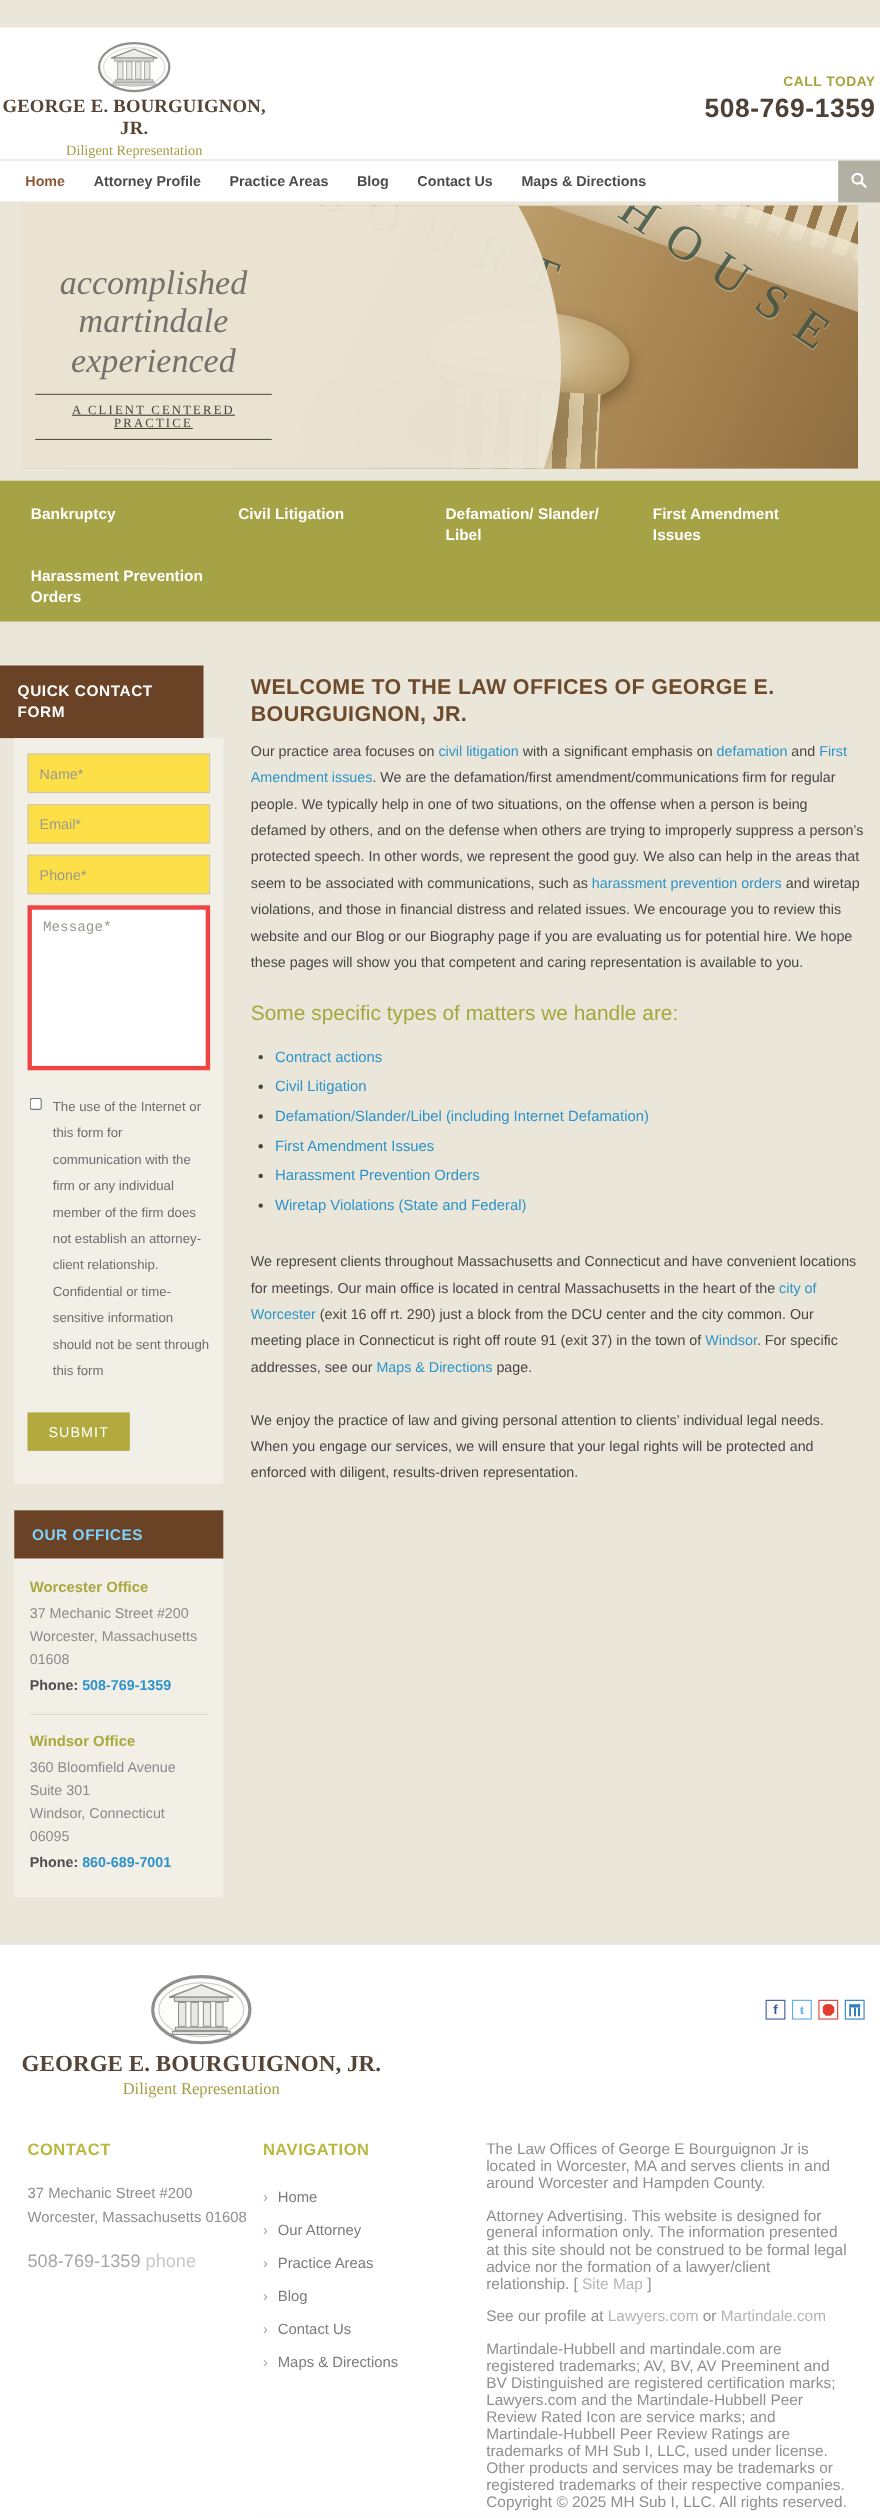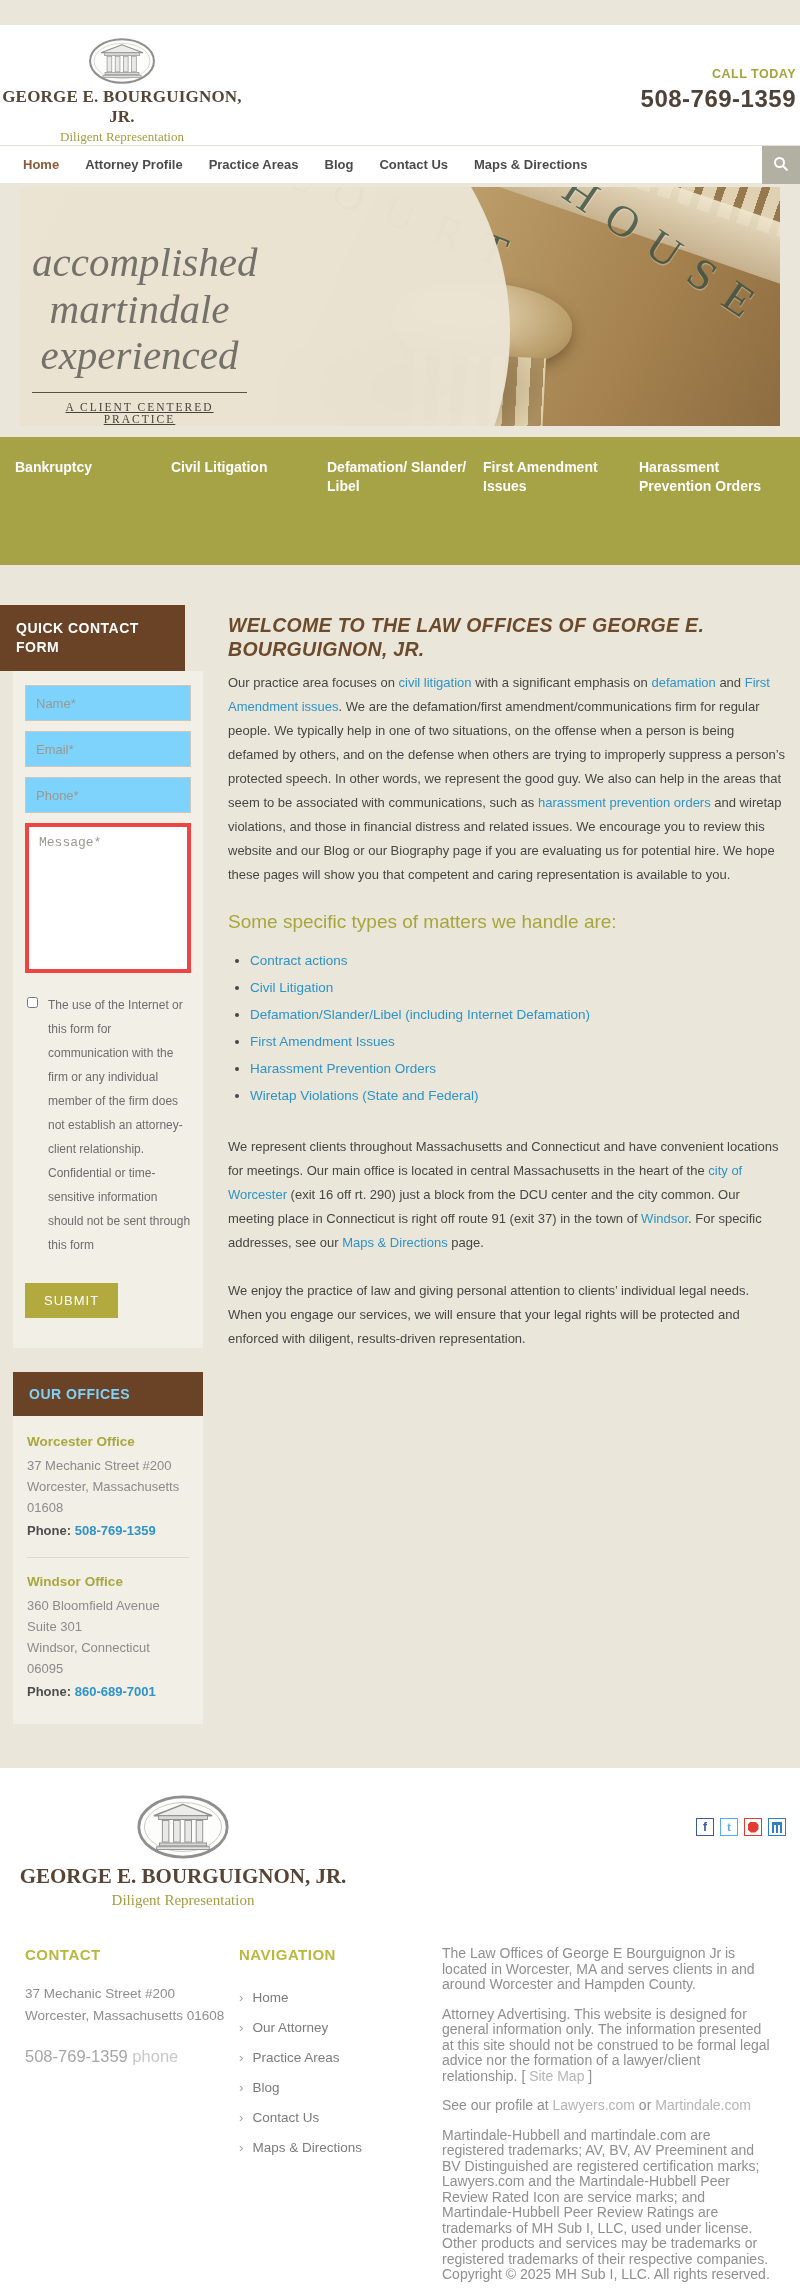--- a/index.html
+++ b/index.html
@@ -29,50 +29,50 @@
   .hero-cornice { position: absolute; left: 350px; top: -36px; width: 640px; height: 54px; transform: rotate(19deg); background: repeating-linear-gradient(90deg,#ece0c4 0 13px,#94794e 13px 21px); opacity: .85; }
   .hero-cornice2 { position: absolute; left: 340px; top: 6px; width: 660px; height: 58px; transform: rotate(19deg); background: linear-gradient(#f0e7cf,#cab795); opacity: .9; }
   .hero-word { position: absolute; font-family: "Liberation Serif", serif; color: #3d5244; opacity: .82; font-size: 44px; text-shadow: 1px 1px 0 rgba(255,255,255,.35); }
   .hero-word.court { left: 258px; top: 4px; transform: rotate(21deg); letter-spacing: 22px; }
   .hero-word.house { left: 528px; top: 38px; transform: rotate(34deg); letter-spacing: 18px; }
   .hero-capital { position: absolute; left: 372px; top: 96px; width: 180px; height: 86px; border-radius: 45% 45% 50% 50%; background: radial-gradient(ellipse at 35% 35%, #eee2c6, #bb9f6c 68%, #8d7045 100%); box-shadow: 0 6px 14px rgba(60,40,15,.45); transform: rotate(4deg); }
   .hero-shaft { position: absolute; left: 392px; top: 168px; width: 132px; height: 80px; transform: rotate(3deg); background: repeating-linear-gradient(90deg,#e0d0aa 0 13px,#a98e60 13px 26px); }
   .hero-shadow { position: absolute; left: 250px; top: 130px; width: 280px; height: 140px; background: radial-gradient(ellipse, rgba(64,42,20,.55), rgba(64,42,20,0) 70%); }
   .hero-circle { position: absolute; left: -70px; top: -140px; width: 560px; height: 570px; border-radius: 50%; background: #ebe4d4; opacity: .97; }
   .hero-slogan { position: absolute; left: 12px; top: 52px; width: 215px; text-align: center; }
-  .slogan-line { font-family: "Liberation Serif", serif; font-style: italic; font-size: 41px; line-height: 1.14; color: #73716a; }
+  .slogan-line { font-family: "Liberation Serif", serif; font-style: italic; font-size: 31px; line-height: 1.14; color: #73716a; }
   .client-badge { margin-top: 13px; border-top: 1px solid #55534c; border-bottom: 1px solid #55534c; padding: 8px 2px; font-family: "Liberation Serif", serif; font-size: 11.5px; letter-spacing: 2px; color: #45433c; text-decoration: underline; }
 
   
-  .band { height: 128px; background: #a6a246; padding: 21px 15px 0; display: grid; grid-template-columns: repeat(5, 1fr); column-gap: 10px; row-gap: 18px; align-content: start; }
+  .band { height: 128px; background: #a6a246; padding: 21px 28px 0; display: grid; grid-template-columns: repeat(4, 1fr); column-gap: 10px; row-gap: 18px; align-content: start; }
   .band a { color: #ffffff; font-size: 14px; font-weight: 700; line-height: 19px; text-decoration: none; max-width: 160px; display: block; }
 
   
   .main { height: 1203px; overflow: hidden; display: flex; align-items: flex-start; padding-top: 40px; }
   .sidebar { width: 203px; flex: none; }
   .qc-header { width: 185px; background: #6a4226; color: #fff; font-size: 14px; font-weight: 700; letter-spacing: .5px; line-height: 19px; padding: 14px 16px; }
   .side-panel { margin-left: 13px; width: 190px; background: #f2efe7; padding: 14px 12px 30px; }
-  .side-panel input[type=text] { width: 100%; height: 36px; border: 1px solid #c9c7c0; background: #7dd3fc; padding: 0 10px; font-size: 13px; color: #555; margin-bottom: 10px; font-family: "Liberation Sans", sans-serif; }
+  .side-panel input[type=text] { width: 100%; height: 36px; border: 1px solid #c9c7c0; background: #fde047; padding: 0 10px; font-size: 13px; color: #555; margin-bottom: 10px; font-family: "Liberation Sans", sans-serif; }
   .side-panel textarea { width: 100%; height: 150px; border: 4px solid #ef4444; background: #fff; padding: 8px 10px; font-size: 13px; color: #555; resize: none; font-family: Liberation Mono, monospace; }
   .side-panel ::placeholder { color: #9b988f; opacity: 1; }
   .consent-row { display: flex; margin-top: 16px; }
   .consent-row input { width: 11px; height: 11px; margin: 4px 10px 0 2px; flex: none; }
   .consent-text { font-size: 12px; line-height: 24px; color: #6d6d6d; }
   .submit-btn { margin-top: 26px; background: #b2aa3e; color: #fff; border: none; font-size: 13px; font-weight: 400; letter-spacing: 1px; padding: 10px 19px; cursor: pointer; font-family: "Liberation Sans", sans-serif; }
   .offices-header { margin: 24px 0 0 13px; width: 190px; background: #6a4226; color: #7dd3fc; font-size: 14px; font-weight: 700; letter-spacing: .5px; padding: 14px 16px; }
   .offices-panel { margin-left: 13px; width: 190px; background: #f2efe7; padding: 18px 14px 22px; }
   .office-name { color: #a9a83d; font-size: 13.5px; font-weight: 700; margin-bottom: 6px; }
   .office-line { font-size: 13px; line-height: 21px; color: #8b8b8b; }
   .office-phone { font-size: 13px; line-height: 21px; margin-top: 2px; }
   .office-phone b { color: #4d4d4d; }
   .office-phone a { color: #2d93c8; text-decoration: none; font-weight: 700; }
   .office-divider { border: none; border-top: 1px solid #ddd9cd; margin: 16px 0; }
 
   .content { flex: 1; padding: 8px 15px 0 25px; }
-  .welcome-heading { font-size: 19.5px; font-weight: 700; color: #6d4a2b; line-height: 24px; letter-spacing: .3px; margin-bottom: 10px; font-style: italic; }
+  .welcome-heading { font-size: 19.5px; font-weight: 700; color: #6d4a2b; line-height: 24px; letter-spacing: .3px; margin-bottom: 10px; }
   .welcome-sub { text-align: center; font-size: 16px; font-weight: 700; font-style: italic; color: #6d4a2b; margin-bottom: 18px; letter-spacing: .3px; }
   .content p.body { font-size: 13px; line-height: 24px; color: #464646; margin-bottom: 24px; }
   .content a { color: #2d93c8; text-decoration: none; }
   .matters-heading { font-size: 19px; font-weight: 400; color: #a5a73e; margin: 2px 0 14px; }
   .matters-list { padding-left: 22px; margin-bottom: 26px; }
   .matters-list li { font-size: 13.5px; line-height: 27px; color: #464646; }
 
   
   .footer { height: 521px; background: #ffffff; padding-top: 24px; }
   .footer-top { position: relative; height: 142px; }

